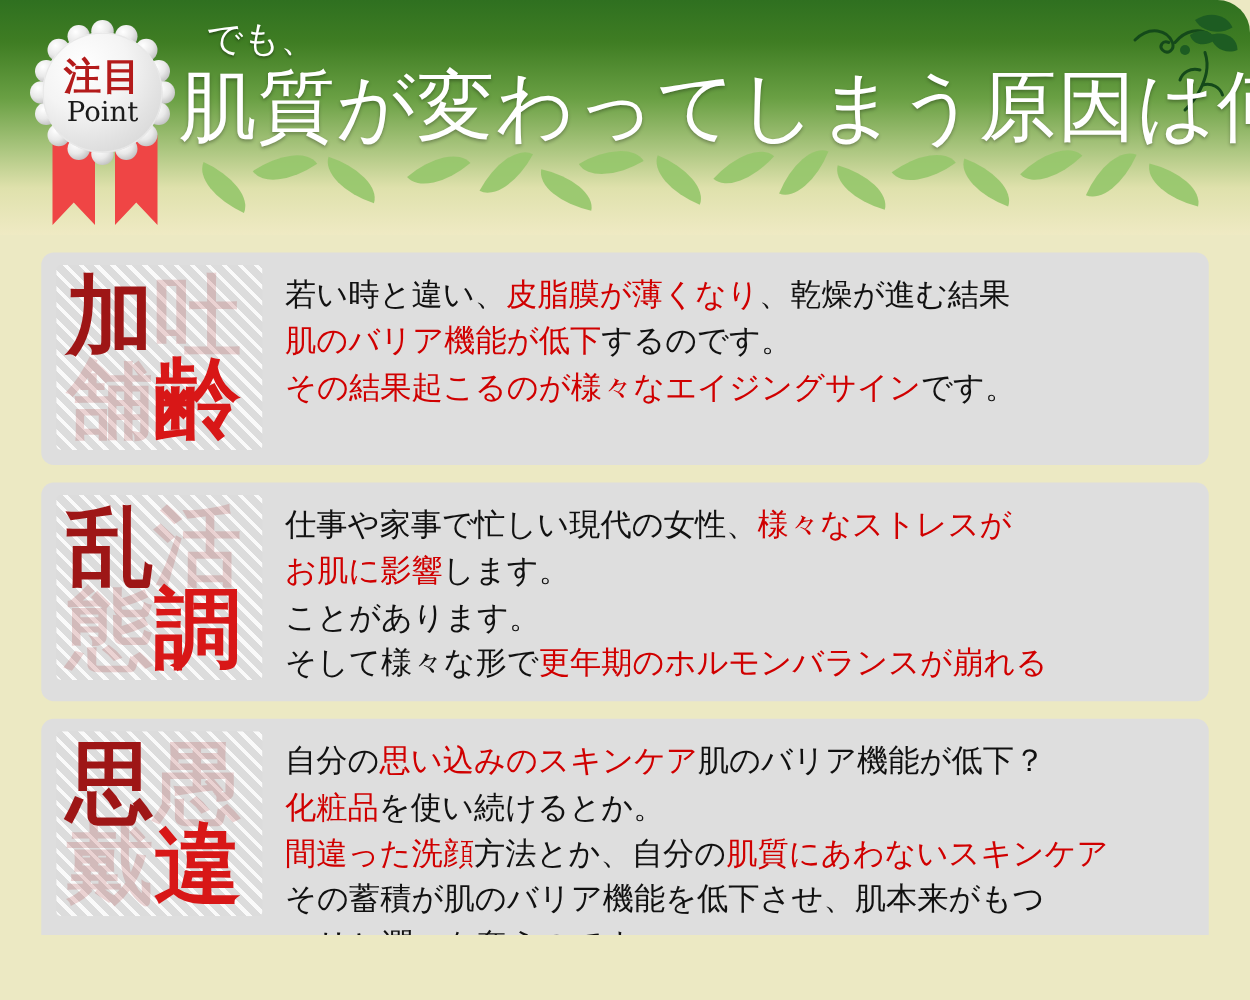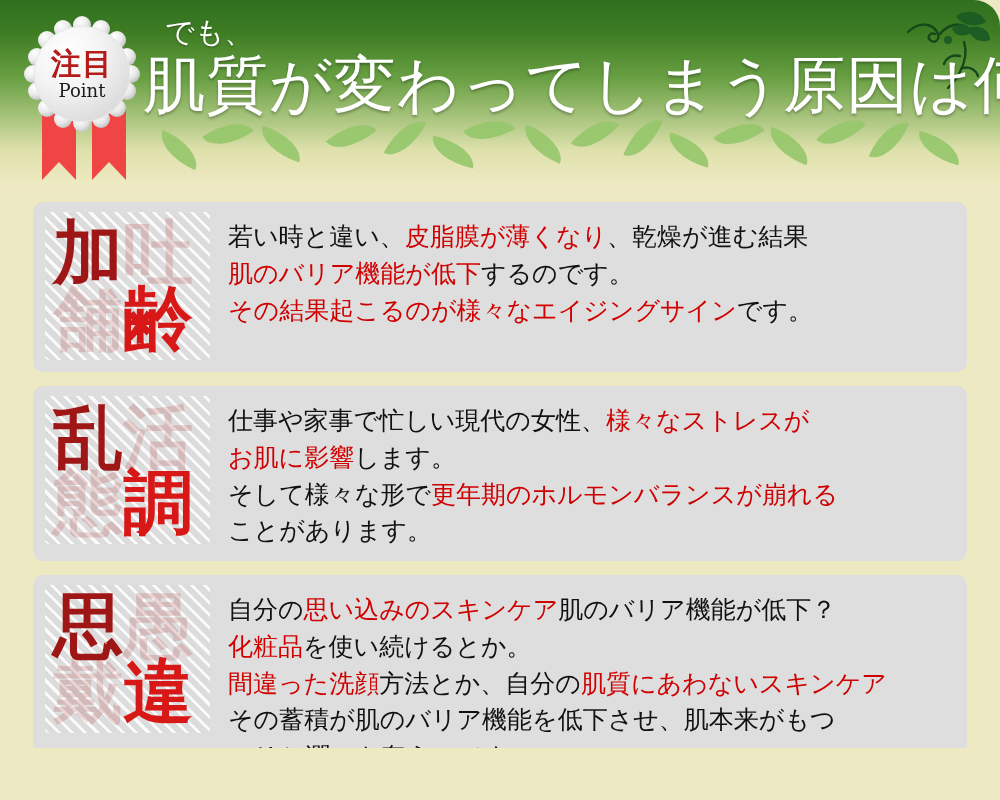--- a/index.html
+++ b/index.html
@@ -36,21 +36,21 @@
     background:radial-gradient(circle at 34% 28%,#ffffff 0%,#f4f4f4 38%,#e2e2e2 66%,#cfcfcf 100%);
     box-shadow:inset 0 0 0 1px #e8e8e8;
     display:flex;flex-direction:column;align-items:center;justify-content:center;
   }
   .seal-jp{
     color:#b41b1b;font-size:30px;font-weight:bold;letter-spacing:1px;
     font-family:"DejaVu Serif","Liberation Serif",serif;line-height:1;
     margin-bottom:3px;
   }
   .seal-en{
-    color:#1b1b1b;font-size:18px;line-height:1;
+    color:#1b1b1b;font-size:22px;line-height:1;
     font-family:"DejaVu Serif","Liberation Serif",serif;font-style:normal;
   }
 
   .head-small{
     position:absolute;left:165px;top:18px;
     color:#ffffff;font-size:29px;line-height:1;
     font-family:Liberation Sans, sans-serif;
     text-shadow:0 1px 2px rgba(0,0,0,.35);
   }
   .head-main{
@@ -208,22 +208,22 @@
       <div class="card">
         <div class="icon">
           <span class="gl gl-a">乱</span>
           <span class="gl gl-b">活</span>
           <span class="gl gl-c">態</span>
           <span class="gl gl-d">調</span>
         </div>
         <div class="body">
           <div class="ln"><span class="k">仕事や家事で忙しい現代の女性、</span><span class="r">様々なストレスが</span></div>
           <div class="ln"><span class="r">お肌に影響</span><span class="k">します。</span></div>
+          <div class="ln"><span class="k">ことがあります。</span></div>
           <div class="ln"><span class="k">そして様々な形で</span><span class="r">更年期のホルモンバランスが崩れる</span></div>
-          <div class="ln"><span class="k">ことがあります。</span></div>
         </div>
       </div>
       <div class="card">
         <div class="icon">
           <span class="gl gl-a">思</span>
           <span class="gl gl-b">愚</span>
           <span class="gl gl-c">戴</span>
           <span class="gl gl-d">違</span>
         </div>
         <div class="body">

